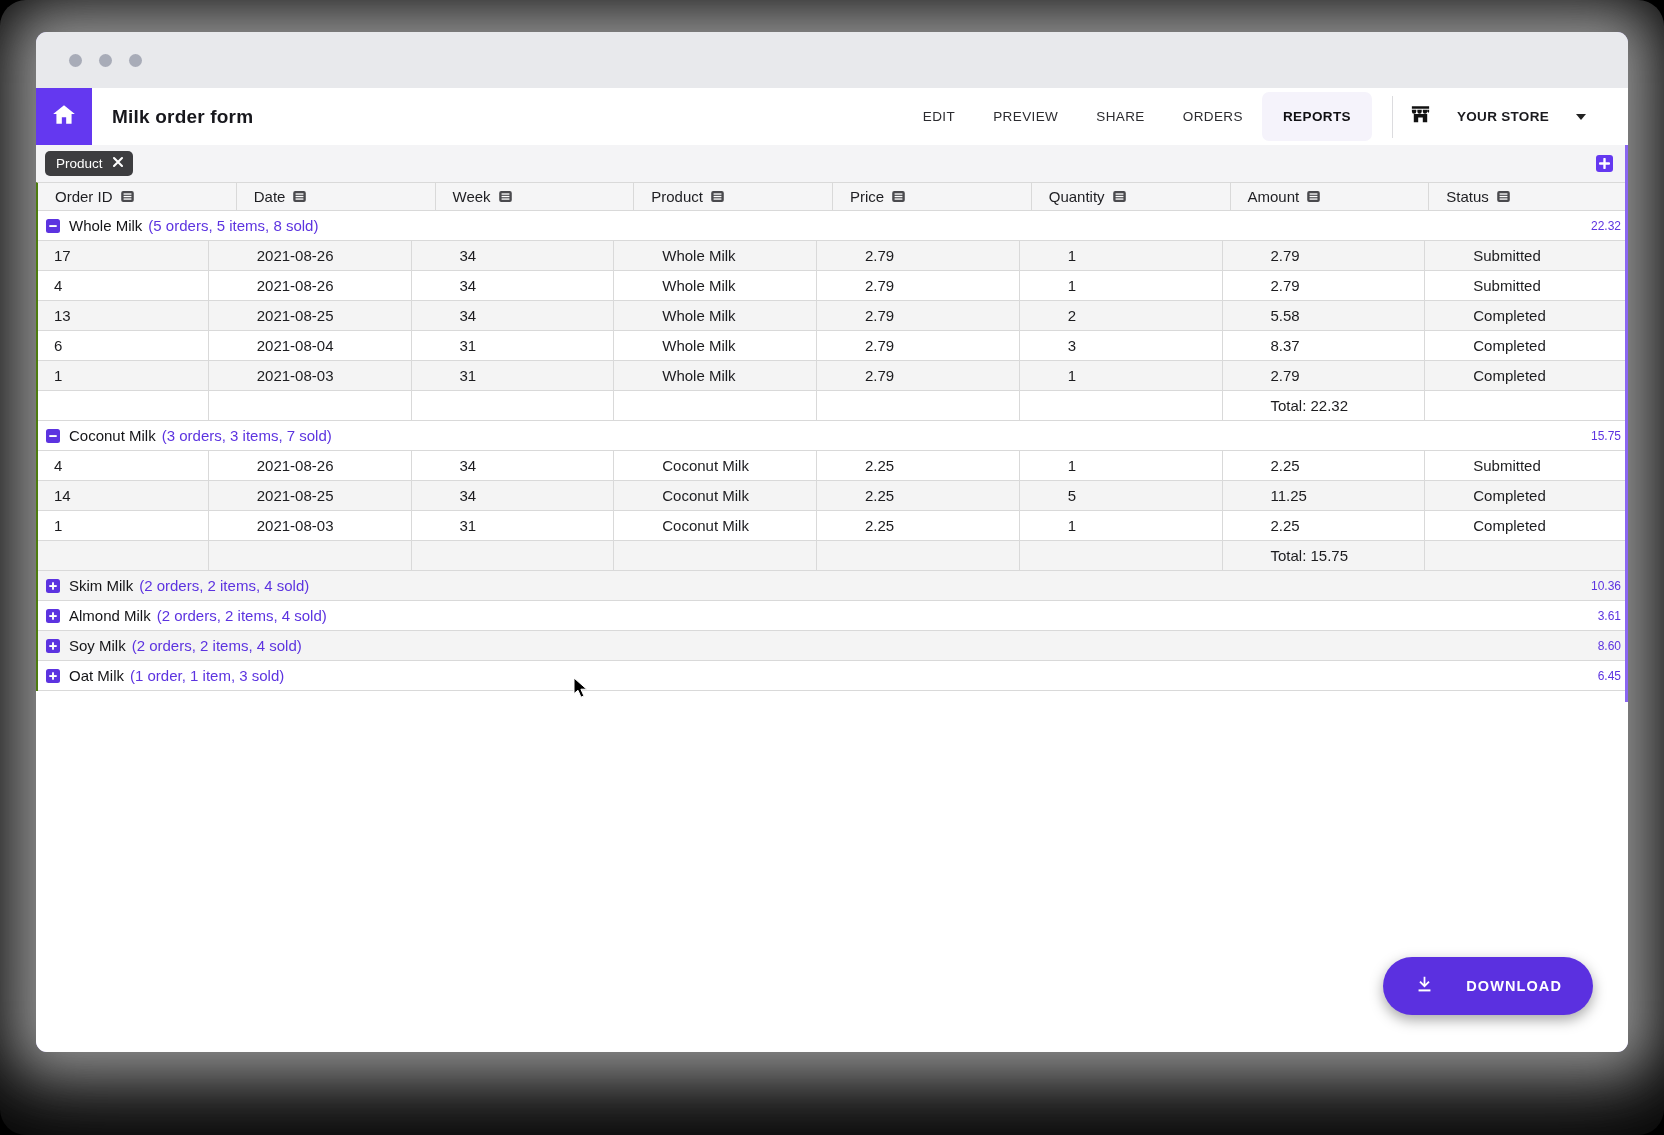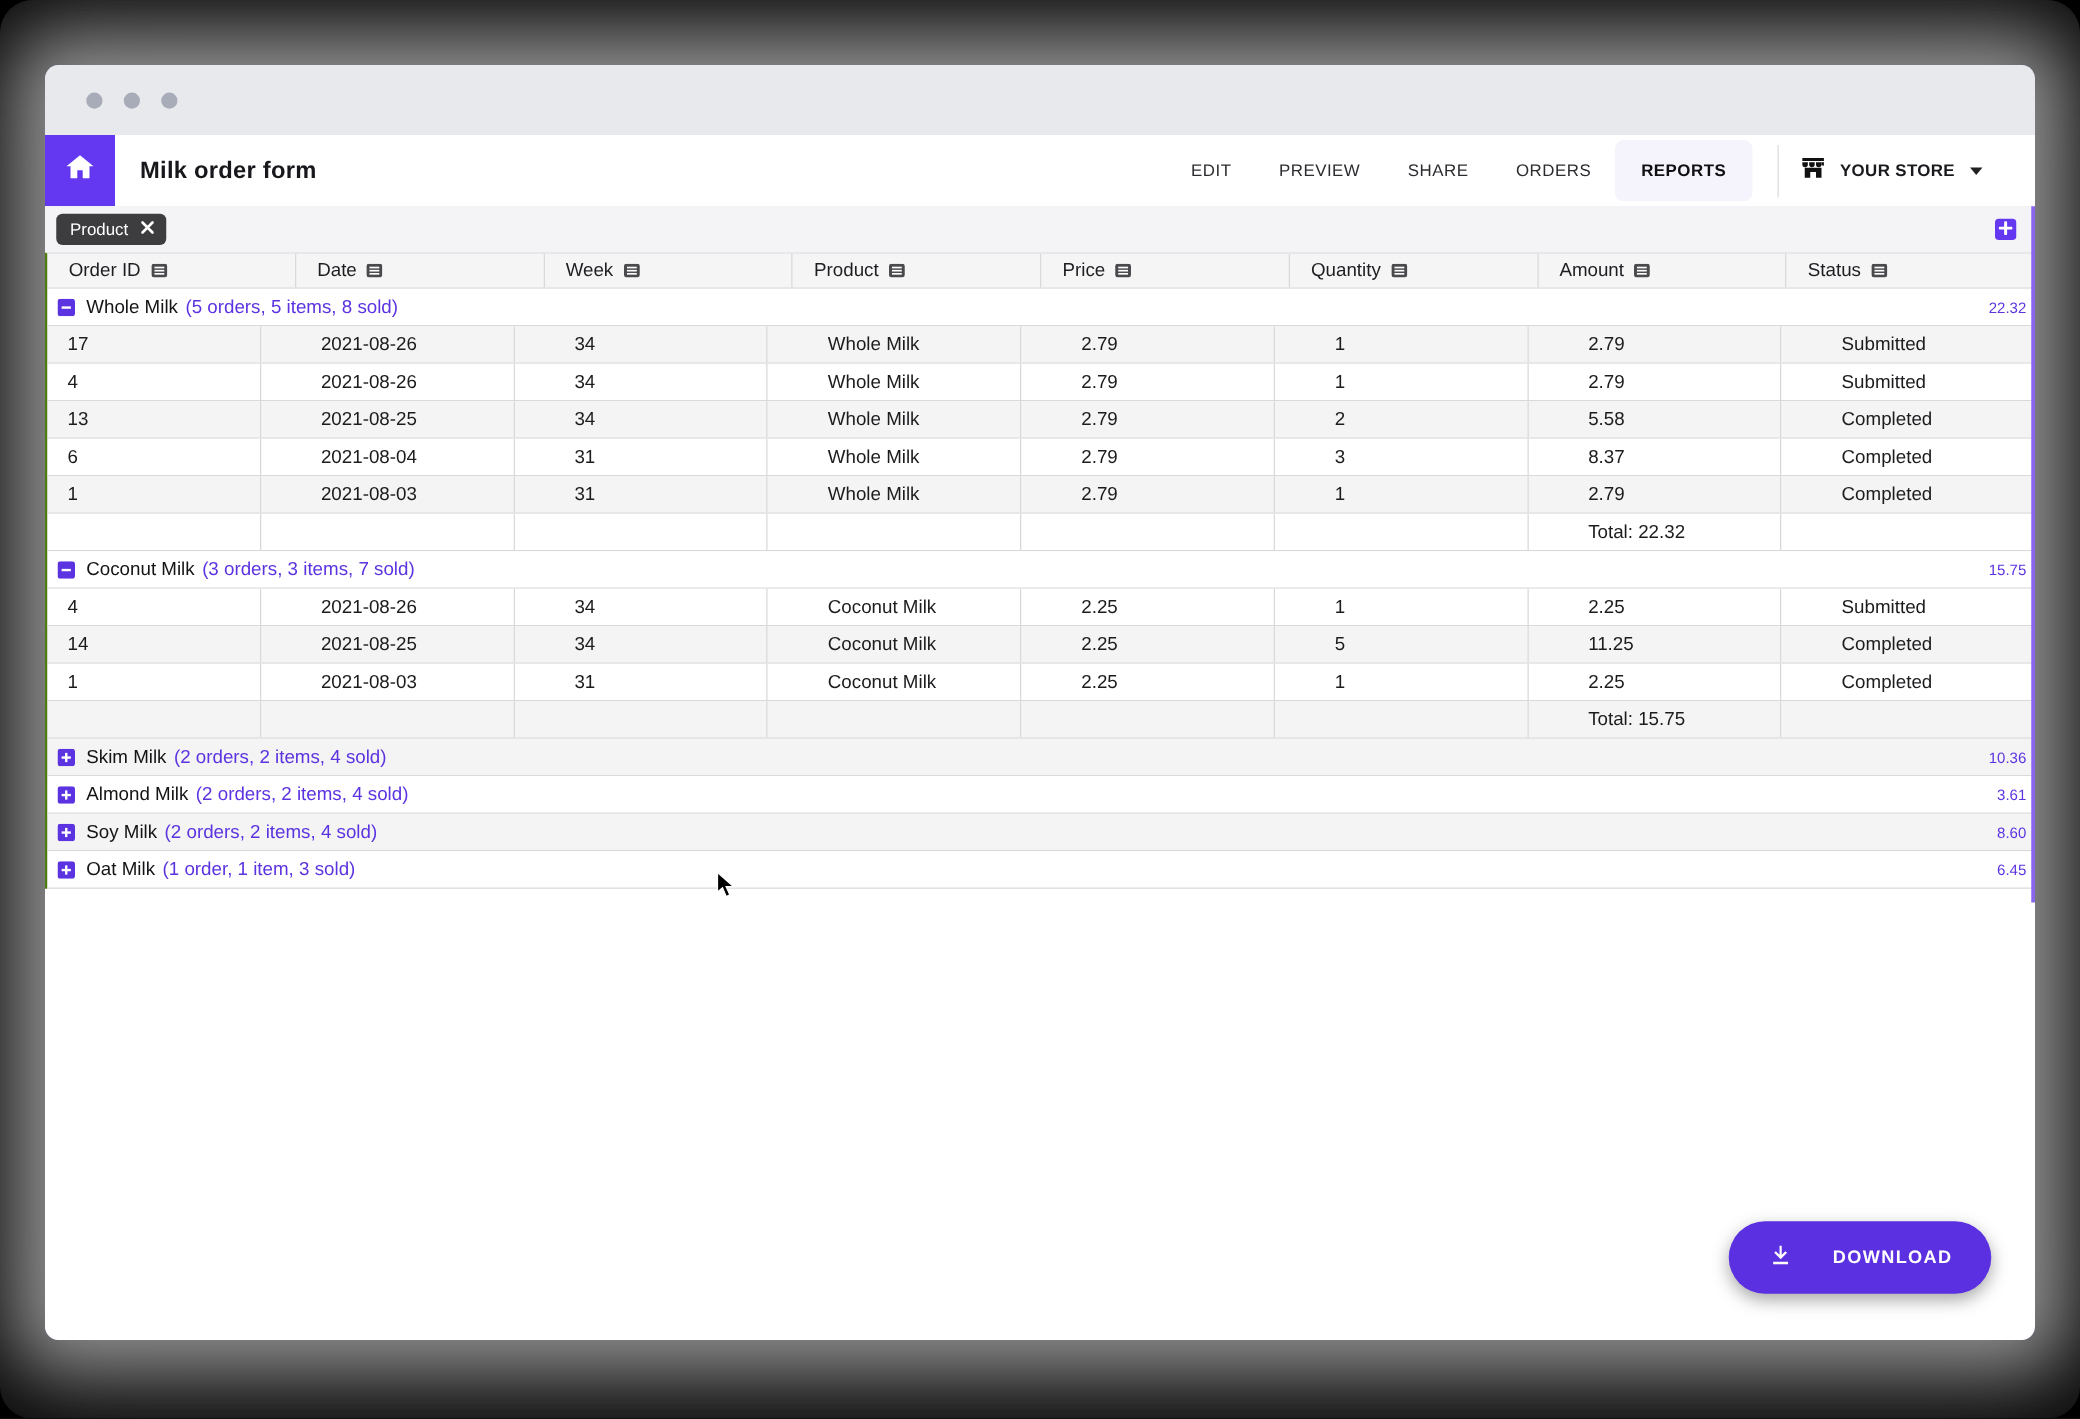--- a/index.html
+++ b/index.html
@@ -10,36 +10,36 @@
     --titlebar-bg:#e8e9ec;
     --border:#d9d9d9;
     --stripe:#f4f4f4;
     --header-bg:#f5f5f6;
     --filter-bg:#f4f4f6;
   }
   html,body{margin:0;padding:0;background:#000;}
   body{font-family:"Liberation Sans", sans-serif;}
   .stage{position:relative;width:1664px;height:1135px;background:#000;border-radius:26px;overflow:hidden;}
   .stage::before{content:"";position:absolute;inset:10px;border-radius:18px;box-shadow:0 0 0 4000px #000;}
-  .window{position:absolute;left:36px;top:52px;width:1592px;height:1020px;background:#c4b5fd;border-radius:11px;
+  .window{position:absolute;left:36px;top:32px;width:1592px;height:1020px;background:#c4b5fd;border-radius:11px;
     box-shadow:0 0 55px 22px rgba(150,150,150,.95), 0 0 120px 60px rgba(90,90,90,.55);
     overflow:hidden;display:flex;flex-direction:column;}
   
   .titlebar{height:56px;background:var(--titlebar-bg);display:flex;align-items:center;padding-left:33px;flex:none;}
   .dot{width:13px;height:13px;border-radius:50%;background:#a8acb8;margin-right:17px;}
   
   .appheader{height:57px;background:#fff;display:flex;align-items:center;flex:none;}
   .homebtn{width:56px;height:57px;background:var(--home-bg);display:flex;align-items:center;justify-content:center;flex:none;cursor:pointer;}
   .homebtn svg{width:26px;height:26px;}
   .apptitle{margin-left:20px;font-size:19px;font-weight:700;color:#17171c;letter-spacing:.2px;}
   .nav{margin-left:auto;display:flex;align-items:center;}
   .navitem{font-size:13.5px;font-weight:500;color:#2c2c30;letter-spacing:.4px;padding:10px 19px;cursor:pointer;white-space:nowrap;}
   .navitem.active{background:#f5f3fb;border-radius:7px;font-weight:700;color:#101013;padding:17px 21px;}
   .navdivider{width:1px;height:42px;background:#dcdcdf;margin:0 16px 0 20px;}
-  .store{display:flex;align-items:center;gap:10px;margin-right:42px;cursor:pointer;}
+  .store{display:flex;align-items:center;gap:25px;margin-right:42px;cursor:pointer;}
   .store svg{width:23px;height:23px;}
   .storelabel{font-size:13.5px;font-weight:600;color:#1a1a1e;letter-spacing:.3px;}
   .caret{width:0;height:0;border-left:5px solid transparent;border-right:5px solid transparent;border-top:6px solid #222;margin-left:2px;}
   
   .content{position:relative;flex:1;background:#fff;}
   .edgestrip{position:absolute;top:0;right:0;width:3px;height:557px;background:#8a66f0;z-index:5;}
   .filterbar{height:37px;background:var(--filter-bg);display:flex;align-items:center;padding:0 9px;}
   .chip{display:inline-flex;align-items:center;gap:9px;background:var(--chip-bg);color:#fff;border-radius:5px;
     padding:5px 9px 5px 11px;font-size:13.5px;font-weight:500;cursor:pointer;}
   .chip svg{width:12px;height:12px;cursor:pointer;}

